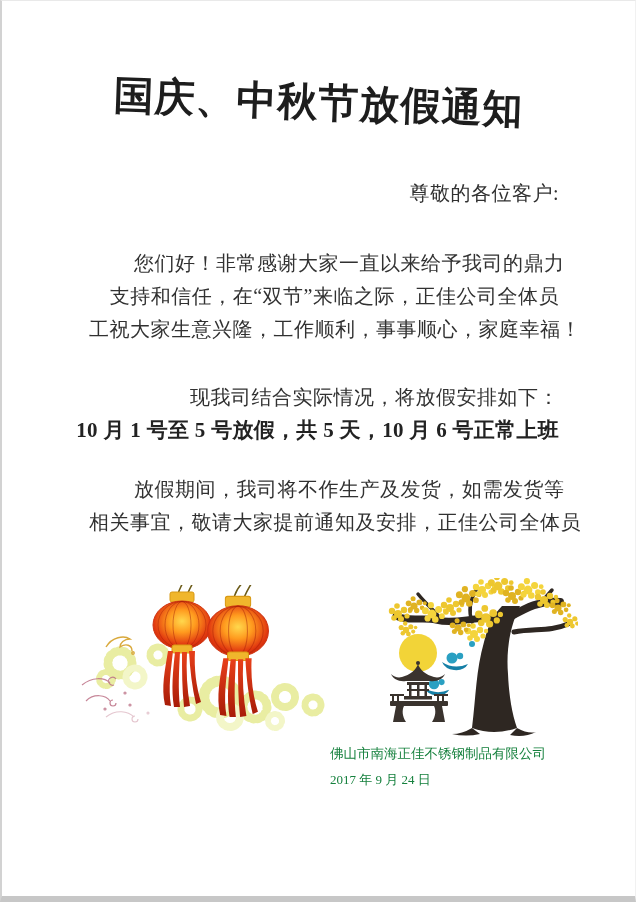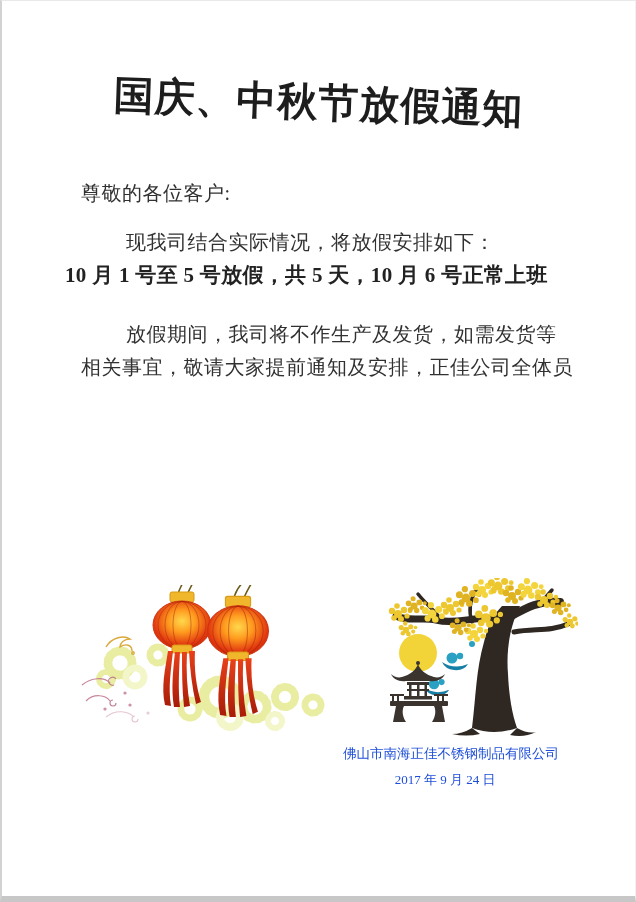--- a/index.html
+++ b/index.html
@@ -10,51 +10,56 @@
     border-right:1px solid #f1f1f1;border-bottom:6px solid #c7c7c7;
     font-family:"Liberation Serif","DejaVu Serif",serif;color:#303030;
   }
   .title{
     position:absolute;top:78px;left:0;width:100%;margin:0;
     text-align:center;font-size:40px;font-weight:700;color:#1d1d1d;
     letter-spacing:1px;line-height:48px;
     transform:rotate(2deg);transform-origin:50% 50%;
   }
   .textcol{
-    position:absolute;left:79px;top:176px;width:470px;
-    font-size:20px;line-height:33px;letter-spacing:.5px;color:#313131;
+    position:absolute;left:87px;top:176px;width:470px;
+    font-size:20px;line-height:33px;letter-spacing:.5px;color:#313131;text-align:right;
   }
   .line{white-space:nowrap;}
   .indent{padding-left:45px;}
   .p1{margin-top:37px;}
-  .p2{margin-top:16px;}
+  .p2{margin-top:35px;}
   .boldline{
     margin-left:-16px;font-weight:700;font-size:21px;color:#222;
     letter-spacing:.3px;white-space:nowrap;
   }
   .p3{margin-top:26px;}
   .art{position:absolute;}
   .art-lanterns{left:68px;top:584px;}
   .art-tree{left:386px;top:577px;}
   .signature{
-    position:absolute;top:740px;right:76px;text-align:center;
-    font-size:13.5px;line-height:26px;color:#1d4ed8;letter-spacing:0;
+    position:absolute;top:740px;right:89px;text-align:left;
+    font-size:13.5px;line-height:26px;color:#15803d;letter-spacing:0;
   }
   .signature .date{padding-right:12px;font-size:13px;}
 </style>
 </head>
 <body>
 
 <div class="photo">
 
   <h1 class="title">国庆、中秋节放假通知</h1>
 
   <div class="textcol">
     <div class="line">尊敬的各位客户:</div>
 
+    <div class="p1">
+      <div class="line indent">您们好！非常感谢大家一直以来给予我司的鼎力</div>
+      <div class="line">支持和信任，在“双节”来临之际，正佳公司全体员</div>
+      <div class="line">工祝大家生意兴隆，工作顺利，事事顺心，家庭幸福！</div>
+    </div>
 
     <div class="p2">
       <div class="line indent">现我司结合实际情况，将放假安排如下：</div>
       <div class="line boldline">10 月 1 号至 5 号放假，共 5 天，10 月 6 号正常上班</div>
     </div>
 
     <div class="p3">
       <div class="line indent">放假期间，我司将不作生产及发货，如需发货等</div>
       <div class="line">相关事宜，敬请大家提前通知及安排，正佳公司全体员</div>
     </div>

